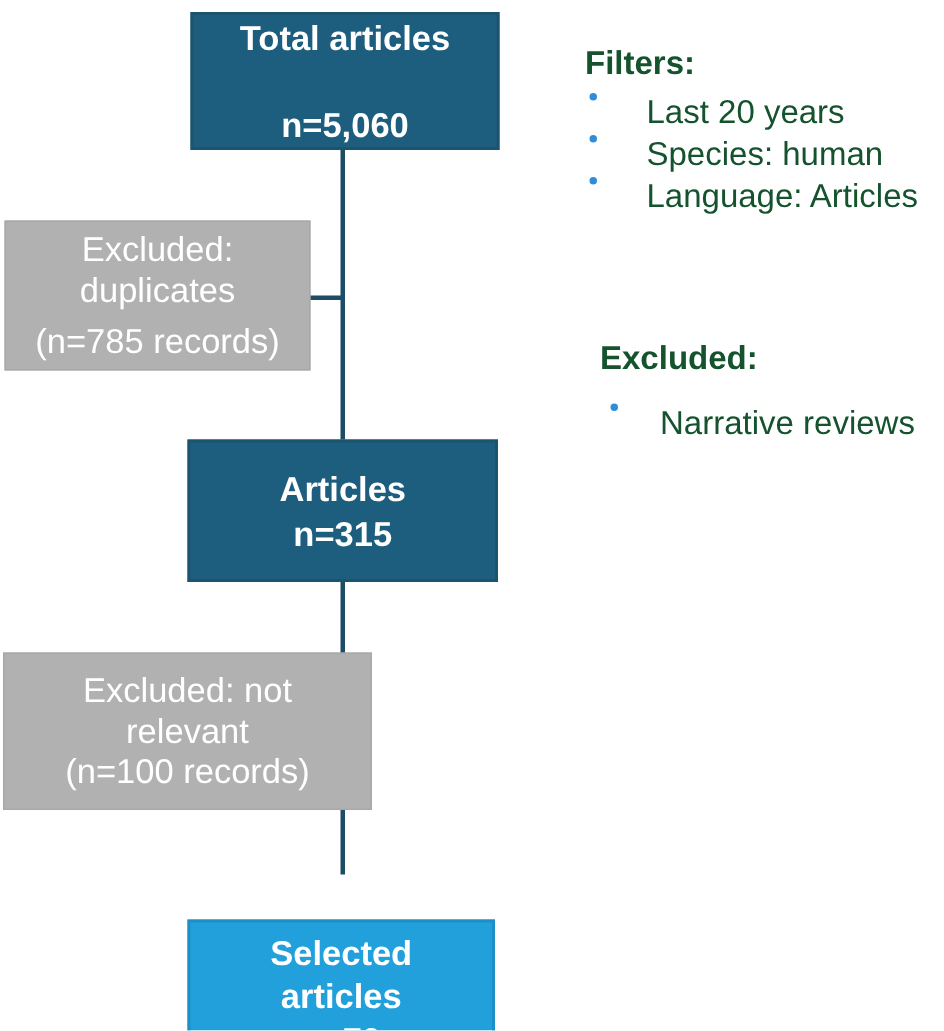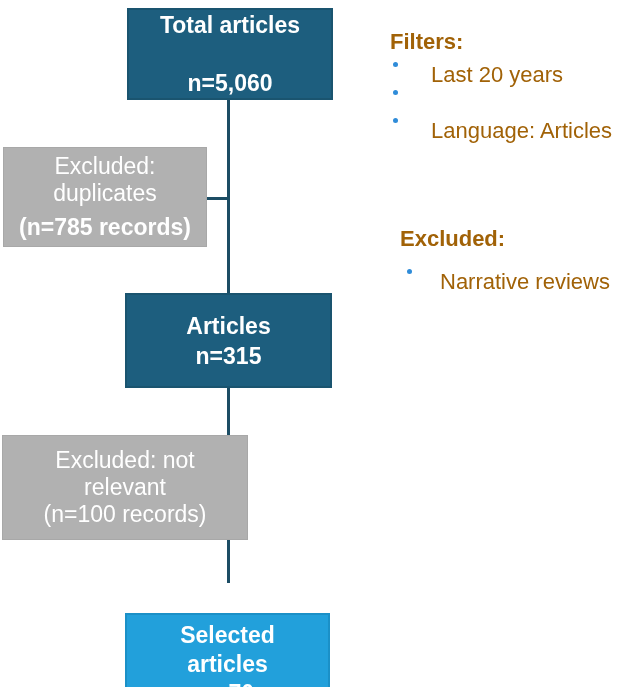--- a/index.html
+++ b/index.html
@@ -40,29 +40,29 @@
     border: 1px solid #a8a8a8;
     font-weight: normal;
     font-size: 23px;
     line-height: 27px;
   }
   .pos-total    { left: 127px; top: 8px;   width: 206px; height: 92px; justify-content: space-between; }
   .pos-gray1    { left: 3px;   top: 147px; width: 204px; height: 100px; }
   .pos-articles { left: 125px; top: 293px; width: 207px; height: 95px; }
   .pos-gray2    { left: 2px;   top: 435px; width: 246px; height: 105px; }
   .pos-selected { left: 125px; top: 613px; width: 205px; height: 102px; }
-  .gap-above { margin-top: 7px; font-weight: bold; }
+  .gap-above { margin-top: 7px; }
 
   .line { position: absolute; background: #1c4d64; }
   .vline1 { left: 227px; top: 100px; width: 3px; height: 193px; }
   .vline2 { left: 227px; top: 388px; width: 3px; height: 195px; }
   .hline1 { left: 205px; top: 197px; width: 23px; height: 3px; }
   .hline2 { left: 205px; top: 486px; width: 23px; height: 3px; }
 
-  .annot { position: absolute; color: #a16207; }
+  .annot { position: absolute; color: #14532d; }
   .annot-filters  { left: 390px; top: 28px;  width: 239px; }
   .annot-excluded { left: 400px; top: 225px; width: 229px; }
   .annot-title { font-weight: bold; font-size: 22px; line-height: 28px; }
   .bullet-list { margin-top: 6px; }
   .annot-excluded .bullet-list { margin-top: 16px; }
   .bullet-row {
     display: flex;
     height: 28px;
     font-size: 22px;
     white-space: nowrap;
@@ -117,20 +117,21 @@
 
   <div class="annot annot-filters">
     <div class="annot-title">Filters:</div>
     <div class="bullet-list">
       <div class="bullet-row">
         <span class="dot"></span>
         <span>Last 20 years</span>
       </div>
       <div class="bullet-row">
         <span class="dot"></span>
+        <span>Species: human</span>
       </div>
       <div class="bullet-row">
         <span class="dot"></span>
         <span>Language: Articles</span>
       </div>
     </div>
   </div>
 
   <div class="annot annot-excluded">
     <div class="annot-title">Excluded:</div>

